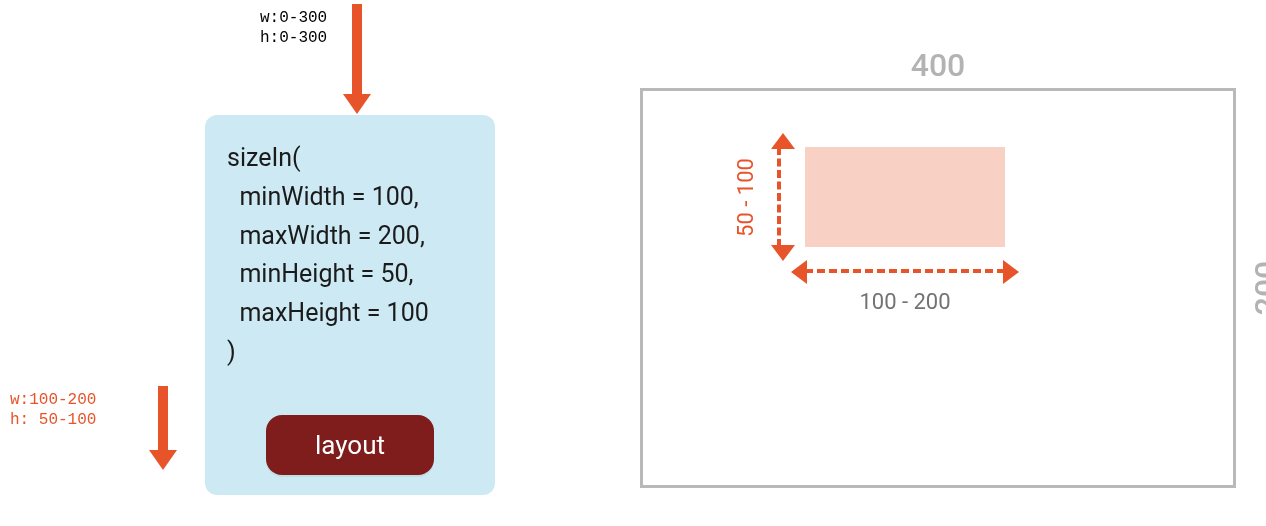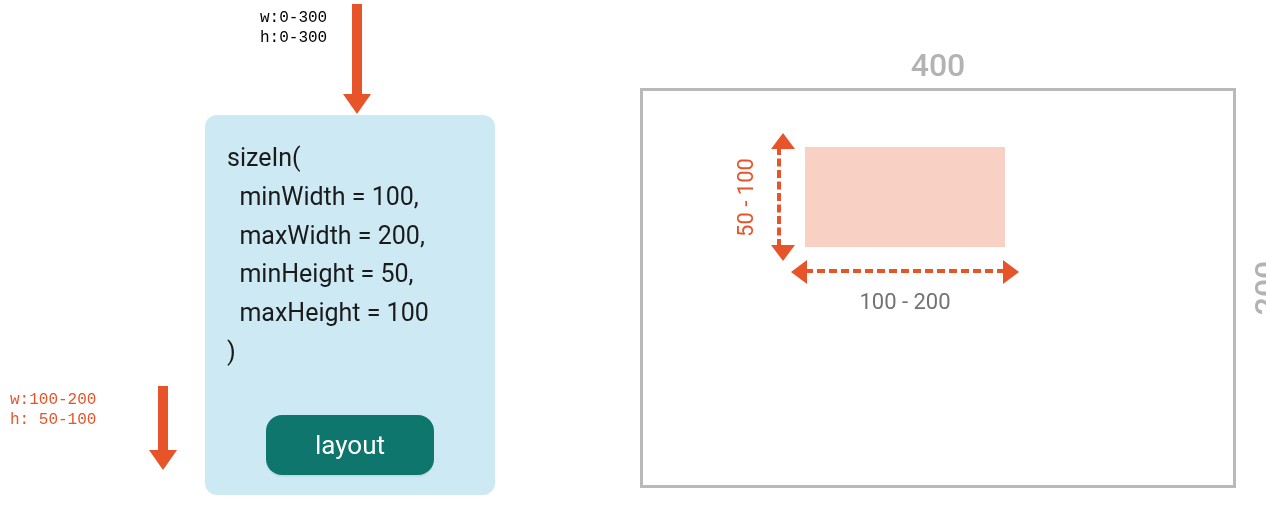--- a/index.html
+++ b/index.html
@@ -67,21 +67,21 @@
     color: #1b1b1b;
     white-space: pre;
   }
   .layout-btn {
     position: absolute;
     bottom: 20px;
     left: 50%;
     transform: translateX(-50%);
     width: 168px;
     height: 60px;
-    background: #0f766e;
+    background: #7f1d1d;
     color: #fff;
     border-radius: 16px;
     display: flex;
     align-items: center;
     justify-content: center;
     font-size: 26px;
     box-shadow: 0 2px 0 rgba(0,0,0,0.06);
   }
 
   

